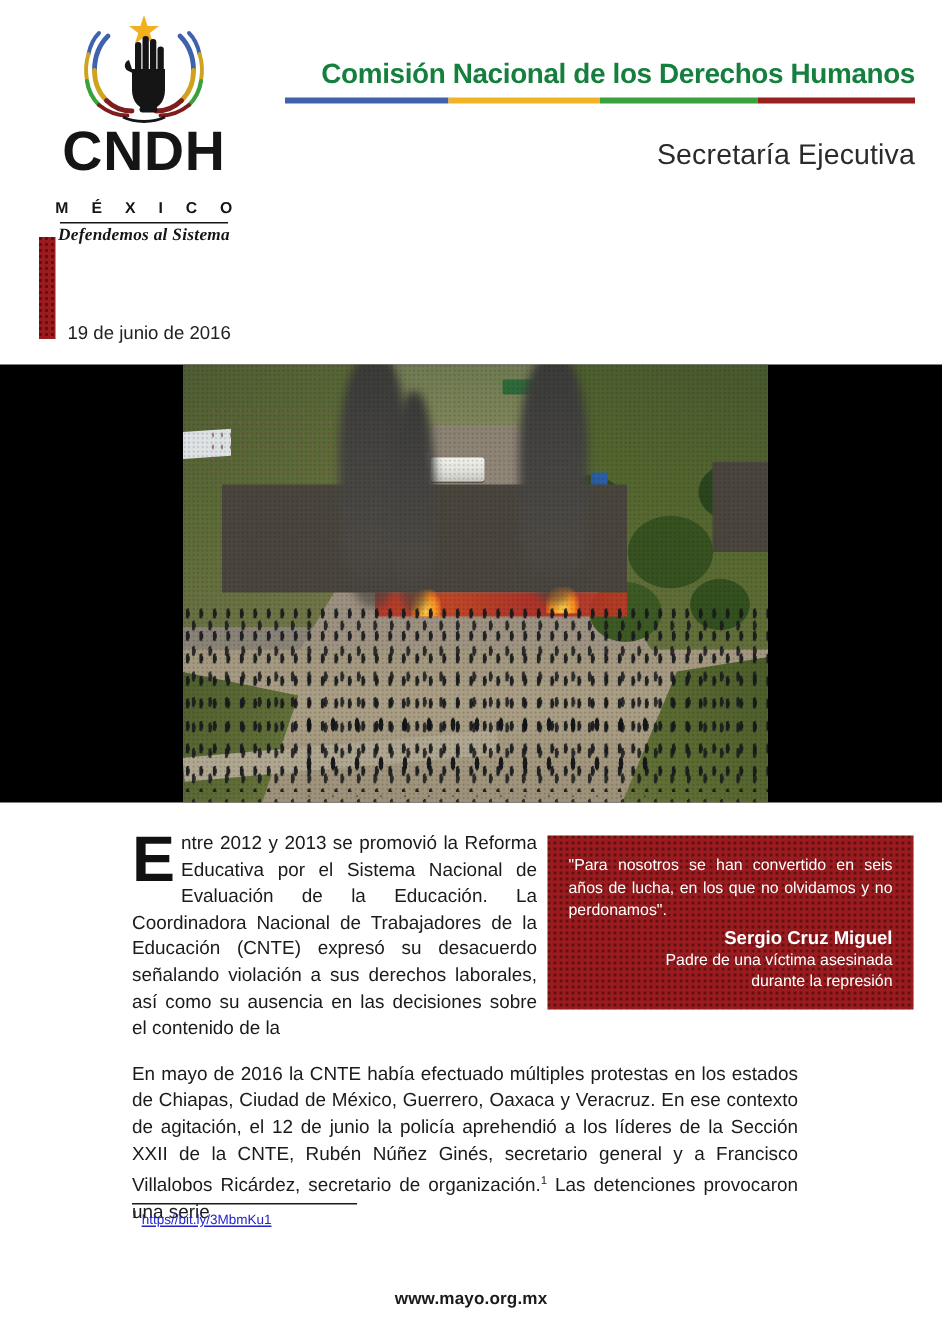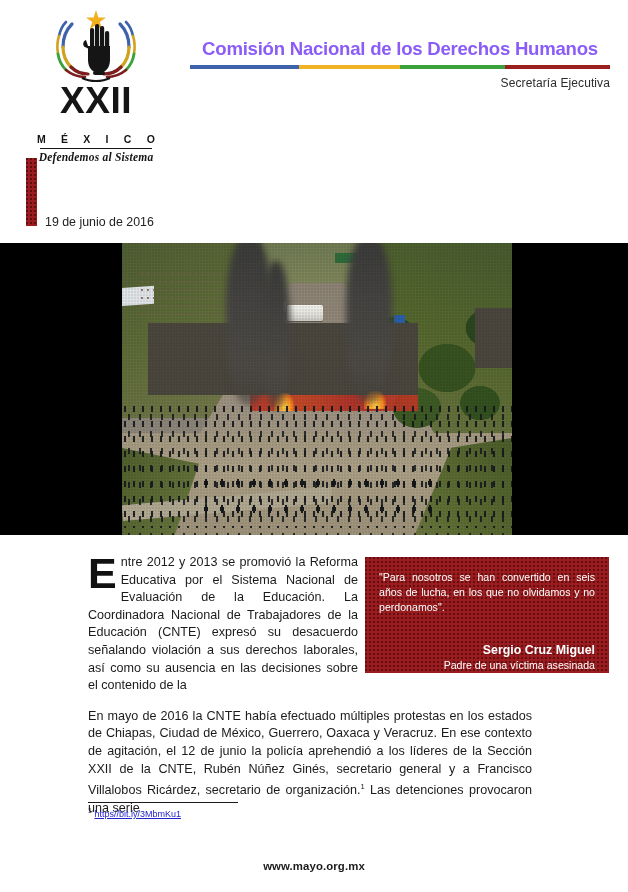--- a/index.html
+++ b/index.html
@@ -73,41 +73,41 @@
     position: absolute;
     left: 190px; top: 38px;
     width: 420px;
     text-align: right;
   }
   .org-title {
     font-family: "Liberation Sans", sans-serif;
     font-weight: bold;
     font-size: 18.6px;
     letter-spacing: -0.25px;
-    color: #8b5cf6;
+    color: #15803d;
     white-space: nowrap;
-    text-align: center;
+    text-align: right;
   }
   .org-bar {
     display: flex;
     width: 420px;
     height: 3.5px;
     margin-top: 5px;
   }
   .org-bar span { height: 100%; }
   .org-bar .seg-blue   { width: 26%;  background: #3f62ad; }
   .org-bar .seg-yellow { width: 24%;  background: #f0b323; }
   .org-bar .seg-green  { width: 25%;  background: #3ba23b; }
   .org-bar .seg-red    { width: 25%;  background: #9a1f1f; }
   .org-sub {
     font-family: "Liberation Sans", sans-serif;
     font-weight: normal;
-    font-size: 12px;
+    font-size: 19px;
     color: #2b2b2b;
-    margin-top: 7px;
+    margin-top: 24px;
     letter-spacing: 0.1px;
   }
 
   
   .title-wrap {
     position: absolute;
     left: 0; top: 156px;
     width: 628px;
     height: 80px;
   }
@@ -316,21 +316,21 @@
   }
   .quote-text {
     font-family: "Liberation Sans", sans-serif;
     font-size: 10.6px;
     line-height: 15px;
     text-align: justify;
     text-justify: inter-word;
     color: #ffffff;
   }
   .quote-attr {
-    margin-top: 28px;
+    margin-top: 3px;
     text-align: right;
   }
   .quote-name {
     font-family: "Liberation Sans", sans-serif;
     font-weight: bold;
     font-size: 12.4px;
     line-height: 15px;
     color: #ffffff;
   }
   .quote-role {
@@ -456,21 +456,21 @@
         <rect x="68" y="20" width="4.2" height="22" rx="2"></rect>
         <rect x="73" y="16" width="4.2" height="26" rx="2"></rect>
         <rect x="78" y="18" width="4.2" height="24" rx="2"></rect>
         <rect x="83" y="23" width="4.2" height="19" rx="2"></rect>
         <path d="M64,32 C61,33 60,37 63,39 L67,41 Z"></path>
         <path d="M66,38 h22 v14 c0,8 -5,13 -11,13 c-6,0 -11,-5 -11,-13 Z"></path>
         <rect x="71" y="63" width="12" height="4" rx="2"></rect>
       </g>
       <path d="M60,70 C68,74 80,74 88,70" stroke="#151515" stroke-width="2" fill="none"></path>
     </svg>
-    <div class="logo-cndh">XXII</div>
+    <div class="logo-cndh">CNDH</div>
     <div class="logo-mexico">M É X I C O</div>
     <div class="logo-rule"></div>
     <div class="logo-tag">Defendemos al Sistema</div>
   </div>
 
   <div class="org-block">
     <div class="org-title">Comisión Nacional de los Derechos Humanos</div>
     <div class="org-bar">
       <span class="seg-blue"></span>
       <span class="seg-yellow"></span>

